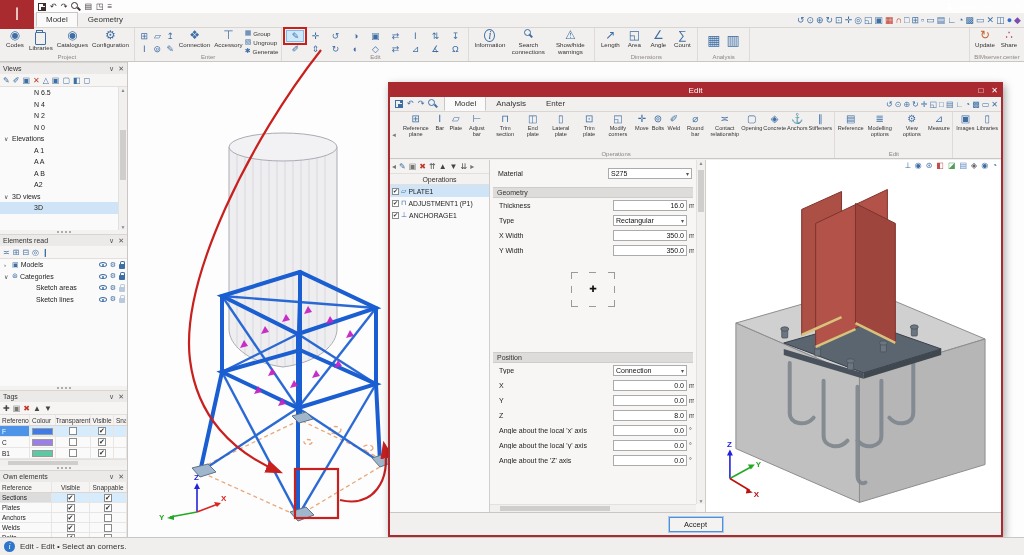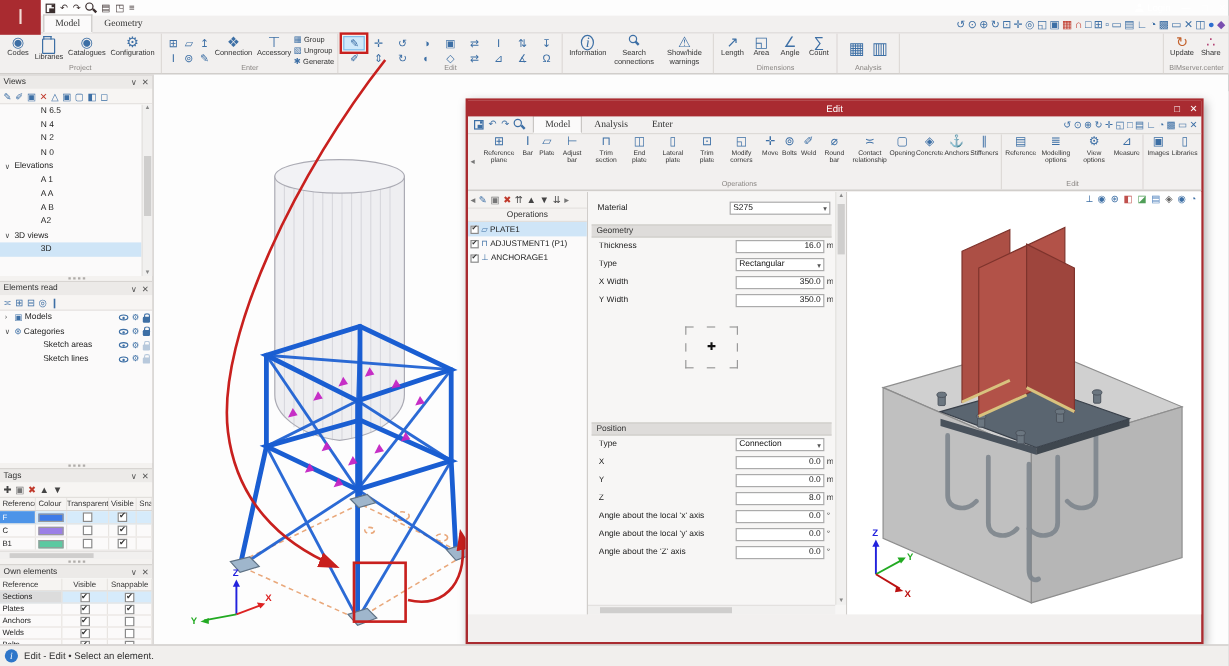--- a/index.html
+++ b/index.html
@@ -14,21 +14,21 @@
   .qat .ic { font-size:8px; line-height:10px; }
   .wtitle { position:absolute; left:200px; right:200px; top:0; text-align:center; color:#fff; font-size:8px; line-height:13px; }
   .winright { position:absolute; right:2px; top:0; height:13px; display:flex; align-items:center; gap:9px; color:#fff; font-size:8px; }
   .login { display:flex; align-items:center; gap:3px; }
   .i-person { width:7px; height:7px; position:relative; }
   .i-person::before { content:""; position:absolute; left:2px; top:0; width:3px; height:3px; border-radius:50%; background:#fff; }
   .i-person::after { content:""; position:absolute; left:0; bottom:0; width:7px; height:3px; border-radius:3px 3px 0 0; background:#fff; }
 
   
   .tabrow { position:absolute; left:34px; top:13px; right:0; height:15px; background:#F2F0EF; border-bottom:1px solid #D8D5D2; display:flex; align-items:flex-end; }
-  .tabs { display:flex; height:15px; margin-left:2px;font-family:Liberation Serif, serif; }
+  .tabs { display:flex; height:15px; margin-left:2px; }
   .tab { padding:0 9px; font-size:8px; line-height:14px; color:#333; border:1px solid transparent; }
   .tab.selected { background:#FBFAFA; border-color:#C9C6C3; border-bottom-color:#FBFAFA; }
   .viewbar { margin-left:auto; display:flex; align-items:center; gap:2px; padding-right:3px; }
   .viewbar .ic { font-size:9px; color:#3D6FA5; line-height:13px; }
 
   
   .ribbon { position:absolute; left:0; top:28px; right:0; height:34px; background:#F2F0EF; border-bottom:1px solid #C9C6C3; display:flex; z-index:5; }
   .rgroup { position:relative; border-right:1px solid #DEDAD7; padding:1px 3px 7px 3px; display:flex; align-items:flex-start; }
   .glabel { position:absolute; bottom:0; left:0; right:0; text-align:center; font-size:6px; color:#8A8683; line-height:7px; }
   .bigbtn { display:flex; flex-direction:column; align-items:center; max-width:42px; min-width:24px; padding:0 2px; text-align:center; font-size:6.2px; color:#333; line-height:6.5px; }
@@ -768,21 +768,21 @@
           <path d="M39,442 l7,-3 l0,5 z" fill="#22AA22"></path>
         <text x="66" y="404" fill="#2222DD">Z</text>
         <text x="93" y="425" fill="#DD2222">X</text>
         <text x="31" y="444" fill="#22AA22">Y</text>
       </g>
     </svg>
   </div>
 
   <div class="status">
     <span class="i-info">i</span>
-    <span>Edit - Edit  •  Select an element.</span>
+    <span>Edit - Edit  •  Select an corners.</span>
   </div>
 
   <svg class="overlay" viewBox="0 0 1024 555">
     <defs>
       <marker id="ah" markerWidth="9" markerHeight="8" refX="6.5" refY="3" orient="auto">
         <path d="M0,0 L8,3 L0,6 z" fill="#C8201E"></path>
       </marker>
     </defs>
     <g stroke="#C8201E" st="" stroke-width="2.2" fill="none">
       <path d="M321,50 C250,140 180,280 190,360 C197,416 232,452 280,472" marker-end="url(#ah)"></path>
@@ -1212,15 +1212,18 @@
             <line x1="24" y1="308" x2="44" y2="320" stroke="#BB1111"></line>
               <path d="M47,322 l-6,-4 l-1,5 z" fill="#BB1111"></path>
             <text x="21" y="276" fill="#2222DD">Z</text>
             <text x="50" y="296" fill="#22AA22">Y</text>
             <text x="48" y="327" fill="#BB1111">X</text>
           </g>
         </svg>
       </div>
     </div>
 
+    <div class="dfoot">
+      <div class="accept">Accept</div>
+    </div>
   </div>
 
 </div>
 
 </body></html>

